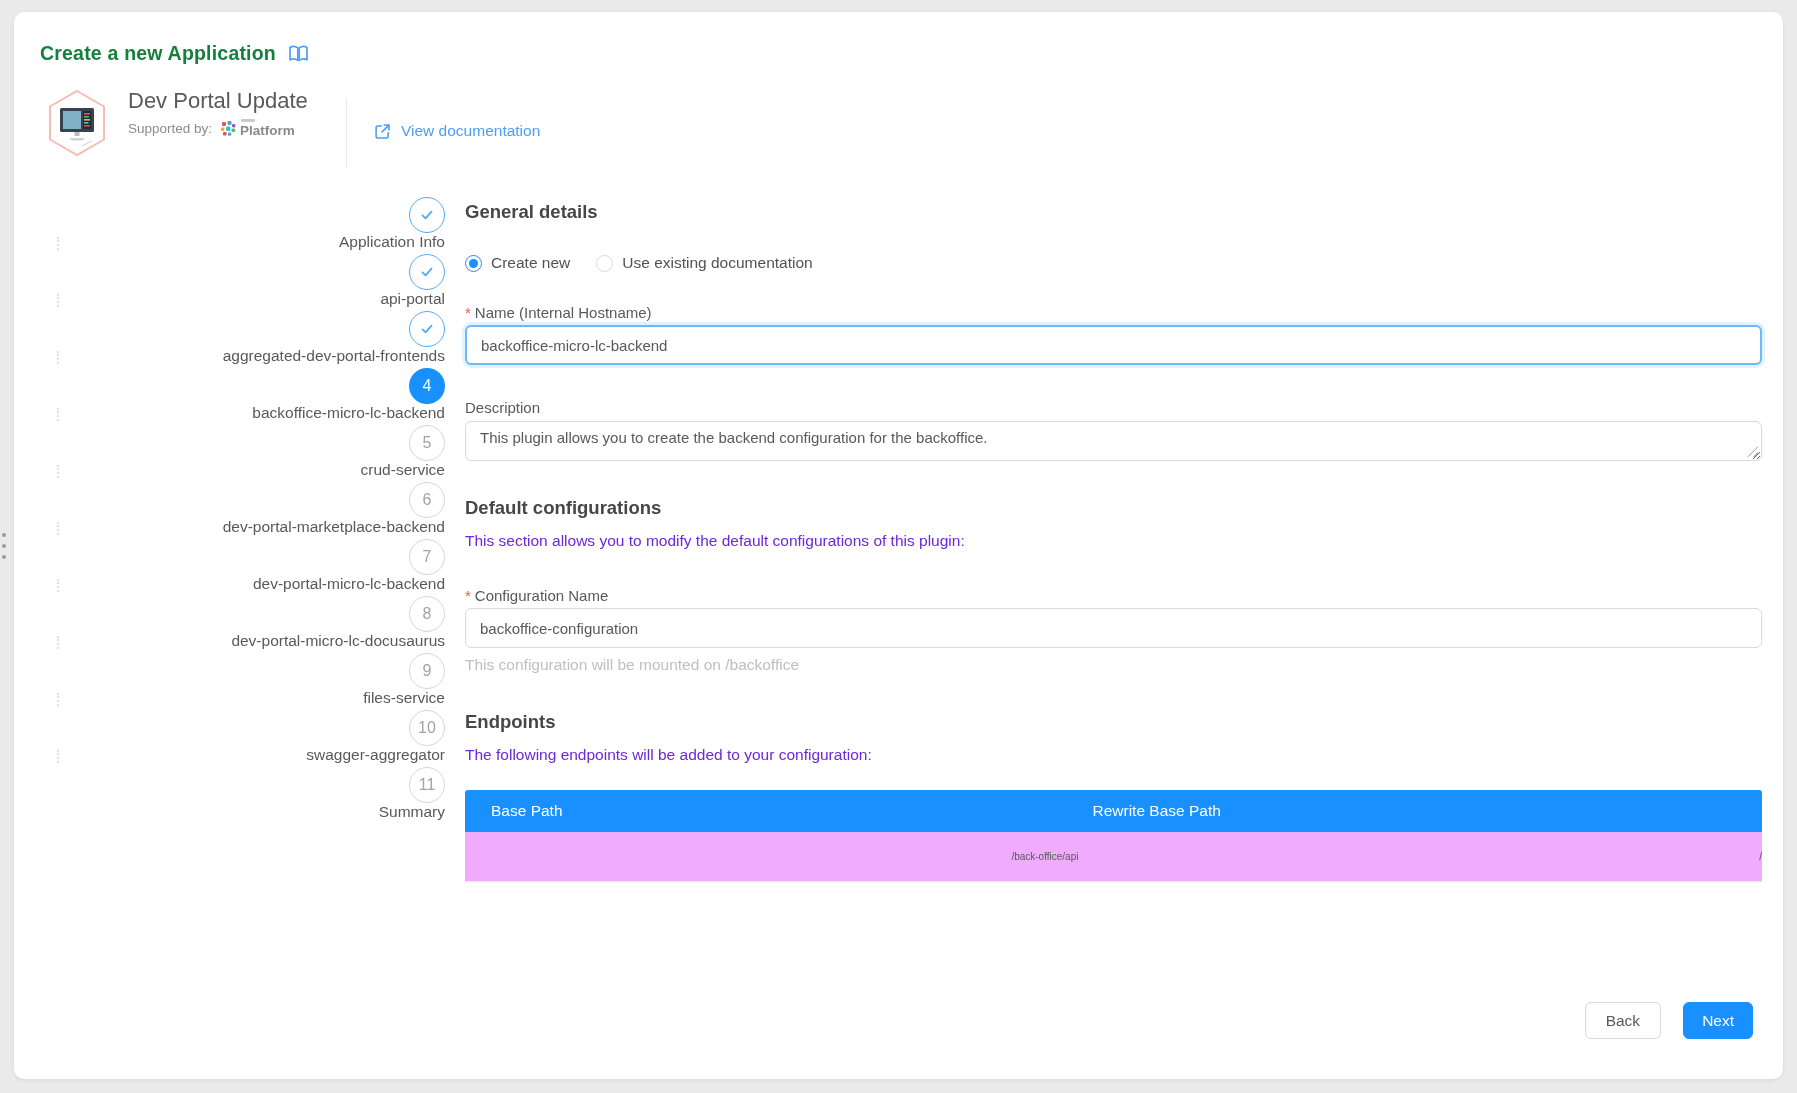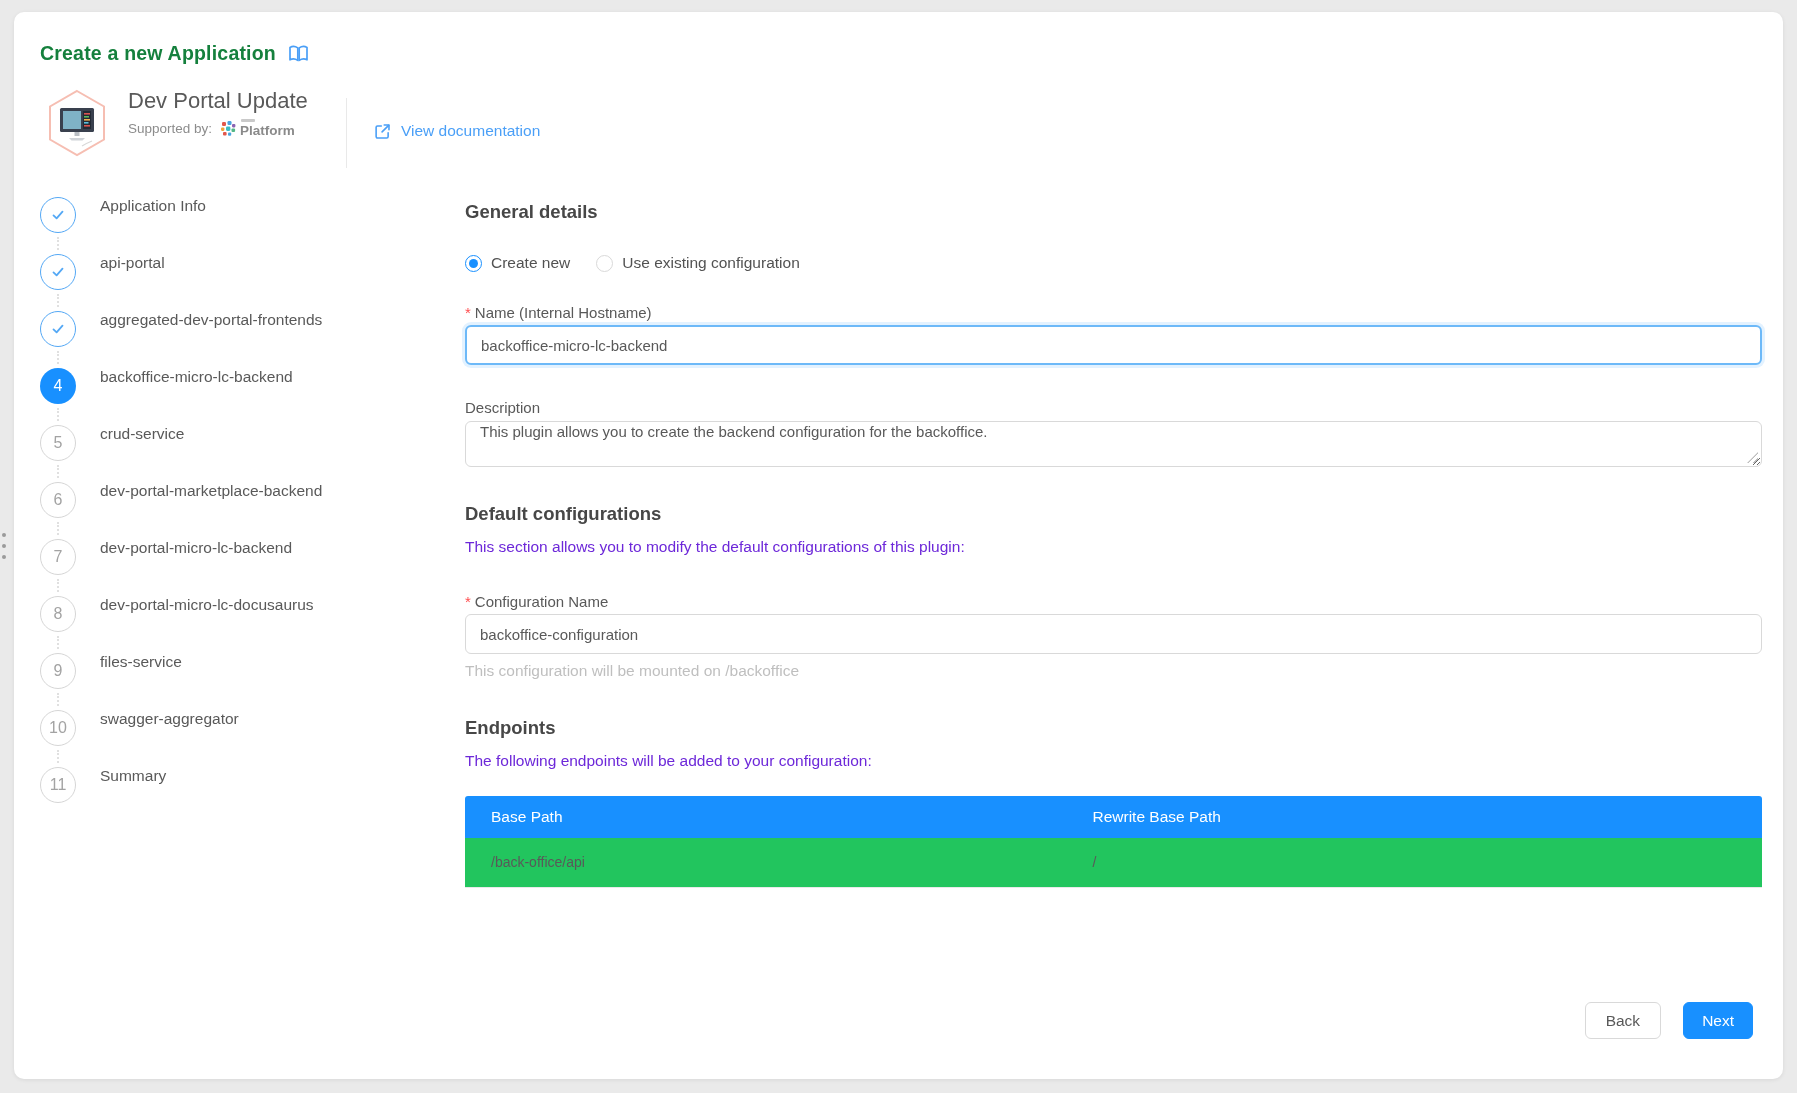--- a/index.html
+++ b/index.html
@@ -33,21 +33,21 @@
   .brand-name { font-size:13.5px; font-weight:700; color:#8a8a8a; line-height:13px; position:relative; }
   .brand-name::before { content:""; position:absolute; left:1px; top:-5px; width:14px; height:3px; background:#c9c9c9; border-radius:1px; }
 
   .v-divider { position:absolute; left:332px; top:86px; width:1px; height:70px; background:#e9e9e9; }
 
   .doc-link { position:absolute; left:360px; top:110px; display:flex; align-items:center; gap:10px;
               color:#4a9ff7; font-size:15.5px; text-decoration:none; cursor:pointer; }
 
   
   .stepper { position:absolute; left:26px; top:185px; width:405px; }
-  .step { display:flex; align-items:flex-start; height:36px; cursor:pointer; }
+  .step { display:flex; align-items:flex-end; height:36px; cursor:pointer;flex-direction:column; }
   .step-circle { width:36px; height:36px; border-radius:50%; display:flex; align-items:center;
                  justify-content:center; font-size:16px; flex:none; background:#fff; }
   .step-circle.done { border:1.5px solid #54a8f5; }
   .step-circle.active { background:#1890ff; color:#fff; border:none; }
   .step-circle.pending { border:1.5px solid #d6d6d6; color:#a3a3a3; }
   .step-label { margin-left:24px; font-size:15.5px; color:#595959; }
   .step-connector { width:0; height:13px; border-left:2px dotted #e0e0e0; margin:4px 0 4px 17px; }
 
   
   .main { position:absolute; left:451px; top:188px; width:1297px; }
@@ -67,43 +67,43 @@
 
   .text-input {
     margin-top:4px; width:100%; height:40px; border:1px solid #d9d9d9; border-radius:6px;
     padding:0 14px; font-size:15px; color:#595959; font-family:"Liberation Sans", sans-serif;
     background:#fff; outline:none; display:block;
   }
   .text-input.focused { border:2px solid #6db9f8; box-shadow:0 0 0 3px rgba(24,144,255,0.12); }
 
   .textarea-wrap { position:relative; margin-top:5px; }
   .text-area {
-    width:100%; height:46px; border:1px solid #d9d9d9; border-radius:6px; resize:vertical;
-    padding:0 14px; font-size:15px; color:#595959; font-family:"Liberation Sans", sans-serif;
+    width:100%; height:40px; border:1px solid #d9d9d9; border-radius:6px; resize:vertical;
+    padding:6px 14px; font-size:15px; color:#595959; font-family:"Liberation Sans", sans-serif;
     outline:none; display:block; overflow:hidden; line-height:20px;
   }
   .resize-handle { position:absolute; right:4px; bottom:4px; width:11px; height:11px; cursor:nwse-resize;
     background:repeating-linear-gradient(-45deg, transparent 0 2.5px, #bdbdbd 2.5px 4px);
     clip-path:polygon(100% 0, 100% 100%, 0 100%); }
 
   .mt-h2 { margin-top:35px; }
   .mt-h3 { margin-top:36px; }
   .intro { margin-top:12px; font-size:15.5px; color:#6d28d9; line-height:18px; }
   .help-text { margin-top:8px; font-size:15.5px; color:#bfbfbf; }
 
   .endpoints-table { margin-top:26px; width:100%; border-collapse:collapse; }
   .endpoints-table th {
     background:#1890ff; color:#fff; font-size:15.5px; font-weight:400; text-align:left;
     height:42px; padding:0 0 0 26px;margin-top:21px;
   }
   .endpoints-table th:first-child { width:47.3%; border-top-left-radius:3px; border-bottom-left-radius:0; }
   .endpoints-table th:last-child { border-top-right-radius:3px; padding-left:14px; }
   .endpoints-table td {
-    font-size:14px; color:#595959; height:49px; padding:0 0 0 26px;
-    border-bottom:1px solid #e9e9e9; background:#22c55e;
+    font-size:10px; color:#595959; height:49px; padding:0 0 0 26px;
+    border-bottom:1px solid #e9e9e9; background:#f0abfc;text-align:right;
   }
   .endpoints-table td:last-child { padding-left:14px; }
 
   
   .footer { position:absolute; right:30px; bottom:40px; display:flex; gap:22px; }
   .btn { height:37px; border-radius:6px; font-size:15.5px; font-family:"Liberation Sans", sans-serif;
          cursor:pointer; display:flex; align-items:center; justify-content:center; }
   .btn-back { background:#fff; border:1px solid #d9d9d9; color:#595959; padding:0 20px; }
   .btn-next { background:#1890ff; border:1px solid #1890ff; color:#fff; padding:0 18px; }
 </style>
@@ -273,21 +273,21 @@
 
     <h2 class="section-heading">General details</h2>
 
     <div class="radio-row">
       <label class="radio-opt">
         <span class="radio checked"></span>
         <span>Create new</span>
       </label>
       <label class="radio-opt">
         <span class="radio"></span>
-        <span>Use existing configuration</span>
+        <span>Use existing documentation</span>
       </label>
     </div>
 
     <div class="field-label mt-name">
       <span class="req">*</span>
       <span>Name (Internal Hostname)</span>
     </div>
     <input class="text-input focused" type="text" value="backoffice-micro-lc-backend" style="">
 
     <div class="field-label mt-desc">

